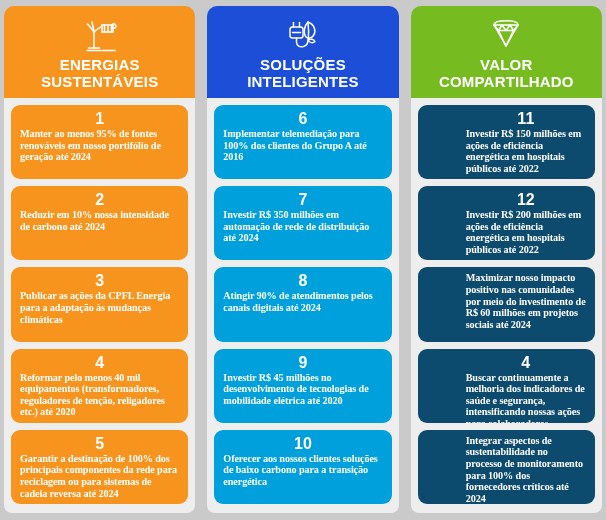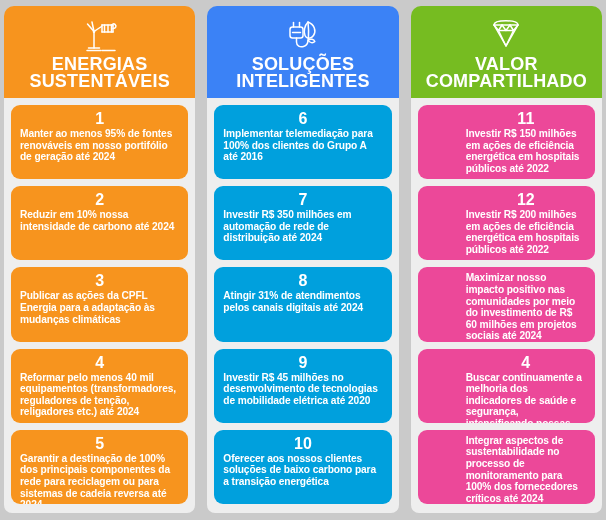--- a/index.html
+++ b/index.html
@@ -54,21 +54,21 @@
   .icon-wrap {
     height: 40px;
     display: flex;
     align-items: center;
     justify-content: center;
   }
 
   .col-title {
     color: #ffffff;
     font-weight: bold;
-    font-size: 18px;
+    font-size: 15px;
     line-height: 17px;
     text-align: center;
     letter-spacing: 0.2px;
     margin-top: 1px;
     white-space: pre-line;
   }
 
   
   .cards-panel {
     flex: 1 1 auto;
@@ -100,31 +100,32 @@
     line-height: 17px;
     margin-bottom: 1px;
   }
 
   .card-text {
     font-size: 10.2px;
     line-height: 11.6px;
     font-weight: bold;
     text-align: left;
     letter-spacing: -0.1px;
+    font-family: Liberation Serif, serif;
   }
 
   
   .c-orange .col-header { background: #f7941e; }
   .c-orange .card       { background: #f7941e; }
 
-  .c-blue .col-header   { background: #3b82f6; }
+  .c-blue .col-header   { background: #1d4ed8; }
   .c-blue .card         { background: #00a0dd; }
 
   .c-green .col-header  { background: #76bc21; }
-  .c-green .card        { background: #ec4899; padding-left: 48px; }
+  .c-green .card        { background: #0c4a6e; padding-left: 48px; }
 
   svg { display: block; }
 </style>
 </head>
 <body>
 
 <div id="board">
 
   <div class="column c-orange">
     <div class="col-header">
@@ -162,21 +163,21 @@
       <div class="card">
         <div class="card-num">2</div>
         <div class="card-text">Reduzir em 10% nossa intensidade de carbono até 2024</div>
       </div>
       <div class="card">
         <div class="card-num">3</div>
         <div class="card-text">Publicar as ações da CPFL Energia para a adaptação às mudanças climáticas</div>
       </div>
       <div class="card">
         <div class="card-num">4</div>
-        <div class="card-text">Reformar pelo menos 40 mil equipamentos (transformadores, reguladores de tenção, religadores etc.) até 2024</div>
+        <div class="card-text">Reformar pelo menos 40 mil equipamentos (transformadores, reguladores de tenção, religadores etc.) até 2020</div>
       </div>
       <div class="card">
         <div class="card-num">5</div>
         <div class="card-text">Garantir a destinação de 100% dos principais componentes da rede para reciclagem ou para sistemas  de cadeia reversa até 2024</div>
       </div>
     </div>
   </div>
 
   <div class="col-gap"></div>
 
@@ -205,21 +206,21 @@
       <div class="card">
         <div class="card-num">6</div>
         <div class="card-text">Implementar telemediação para 100% dos clientes do Grupo A até 2016</div>
       </div>
       <div class="card">
         <div class="card-num">7</div>
         <div class="card-text">Investir R$ 350 milhões em automação de rede de distribuição até 2024</div>
       </div>
       <div class="card">
         <div class="card-num">8</div>
-        <div class="card-text">Atingir 31% de atendimentos pelos canais digitais até 2024</div>
+        <div class="card-text">Atingir 90% de atendimentos pelos canais digitais até 2024</div>
       </div>
       <div class="card">
         <div class="card-num">9</div>
         <div class="card-text">Investir R$ 45 milhões no desenvolvimento de tecnologias de mobilidade elétrica até 2020</div>
       </div>
       <div class="card">
         <div class="card-num">10</div>
         <div class="card-text">Oferecer aos nossos clientes soluções de baixo carbono para a transição energética</div>
       </div>
     </div>

